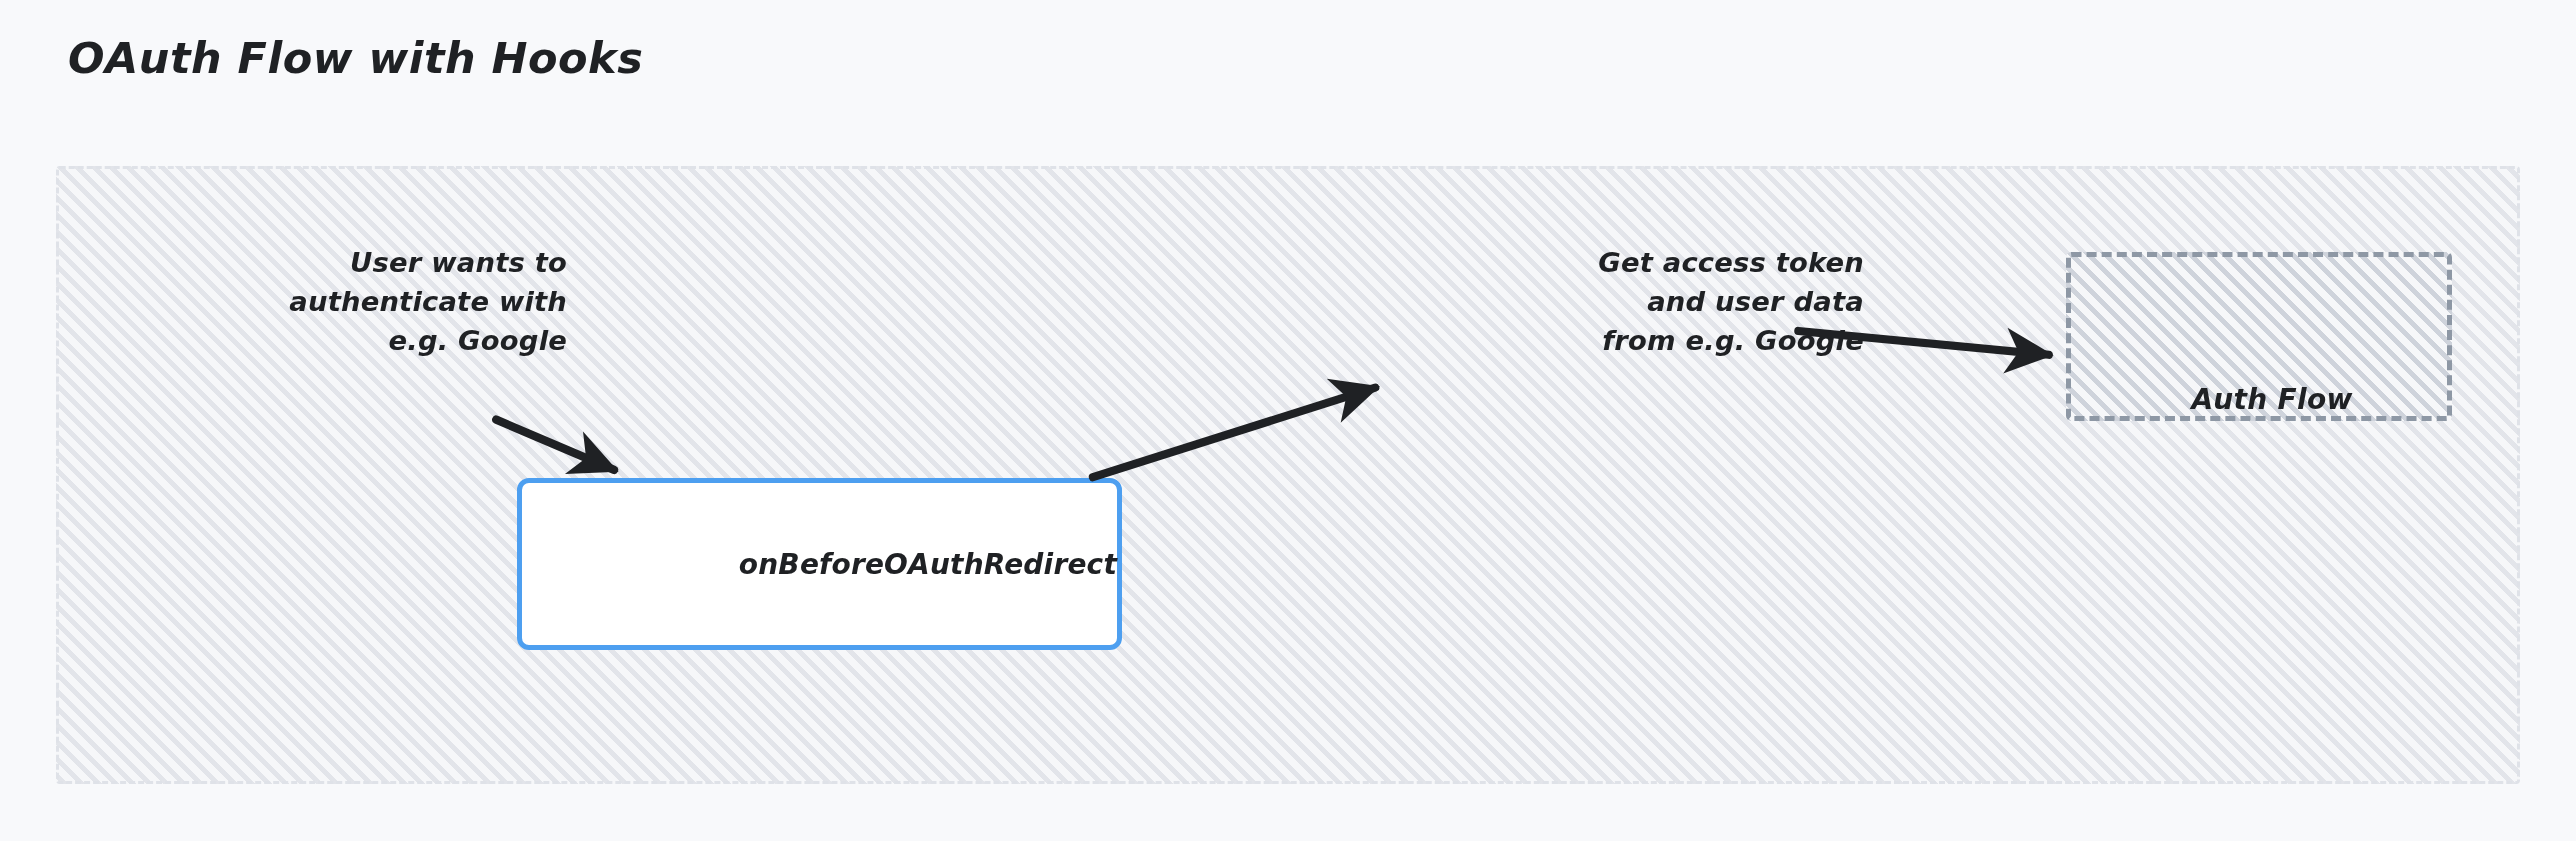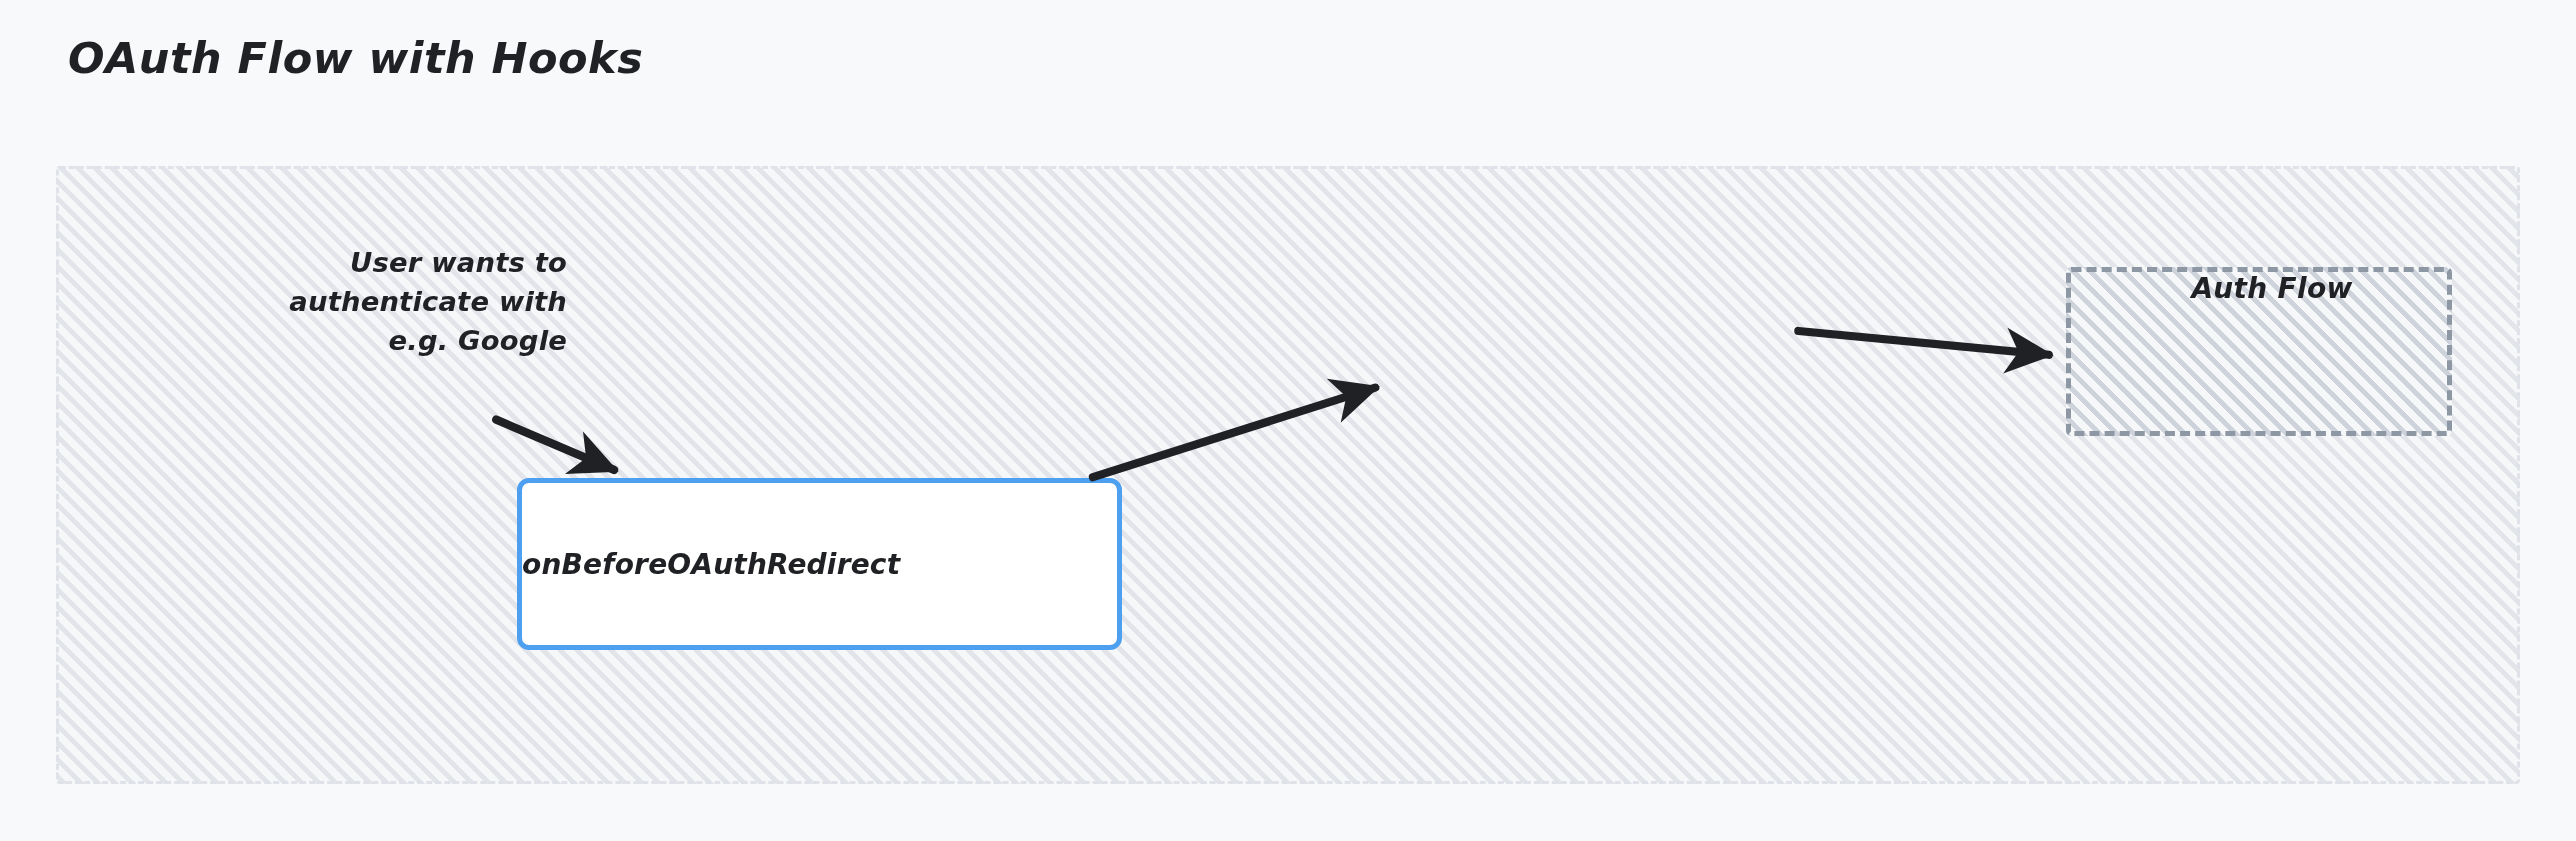--- a/index.html
+++ b/index.html
@@ -82,53 +82,53 @@
     left: 517px;
     top: 478px;
     width: 605px;
     height: 172px;
     box-sizing: border-box;
     background: #ffffff;
     border: 5.5px solid #4d9ff0;
     border-radius: 12px;
     display: flex;
     align-items: center;
-    justify-content: flex-start;
+    justify-content: flex-end;
   }
   #node-on-before-oauth-redirect .node-label {
     font-family: "DejaVu Sans", sans-serif;
     font-size: 28px;
     font-weight: 700;
     font-style: italic;
     color: #1f2124;
     letter-spacing: 0.2px;
   }
 
   
   #node-auth-flow {
     position: absolute;
     left: 2066px;
-    top: 267px;
+    top: 252px;
     width: 386px;
     height: 169px;
     box-sizing: border-box;
     border: 5.5px dashed #8e98a5;
     border-radius: 5.5px;
     background-color: #f6f7f9;
     background-image:
       repeating-linear-gradient(
         45deg,
         rgba(185, 192, 203, 0.65) 0px,
         rgba(185, 192, 203, 0.65) 4.6px,
         rgba(0, 0, 0, 0) 4.6px,
         rgba(0, 0, 0, 0) 12px
       );
     background-size: 17px 17px;
     display: flex;
-    align-items: flex-start;
+    align-items: flex-end;
     justify-content: center;
     padding-left: 26px;
   }
   #node-auth-flow .node-label {
     font-family: "DejaVu Sans", sans-serif;
     font-size: 28px;
     font-weight: 700;
     font-style: italic;
     color: #1f2124;
     letter-spacing: 0.3px;
@@ -150,20 +150,23 @@
 <div id="canvas">
 
   <div id="diagram-title">OAuth Flow with Hooks</div>
 
   <div id="subgraph-container"></div>
 
   <div class="edge-label" id="edge-label-user-auth">User wants to
 authenticate with
 e.g. Google</div>
 
+  <div class="edge-label" id="edge-label-token">Get access token
+and user data
+from e.g. Google</div>
 
   <div id="node-on-before-oauth-redirect">
     <span class="node-label">onBeforeOAuthRedirect</span>
   </div>
 
   <div id="node-auth-flow">
     <span class="node-label">Auth Flow</span>
   </div>
 
   <svg id="arrow-layer" viewBox="0 0 2819 921">

